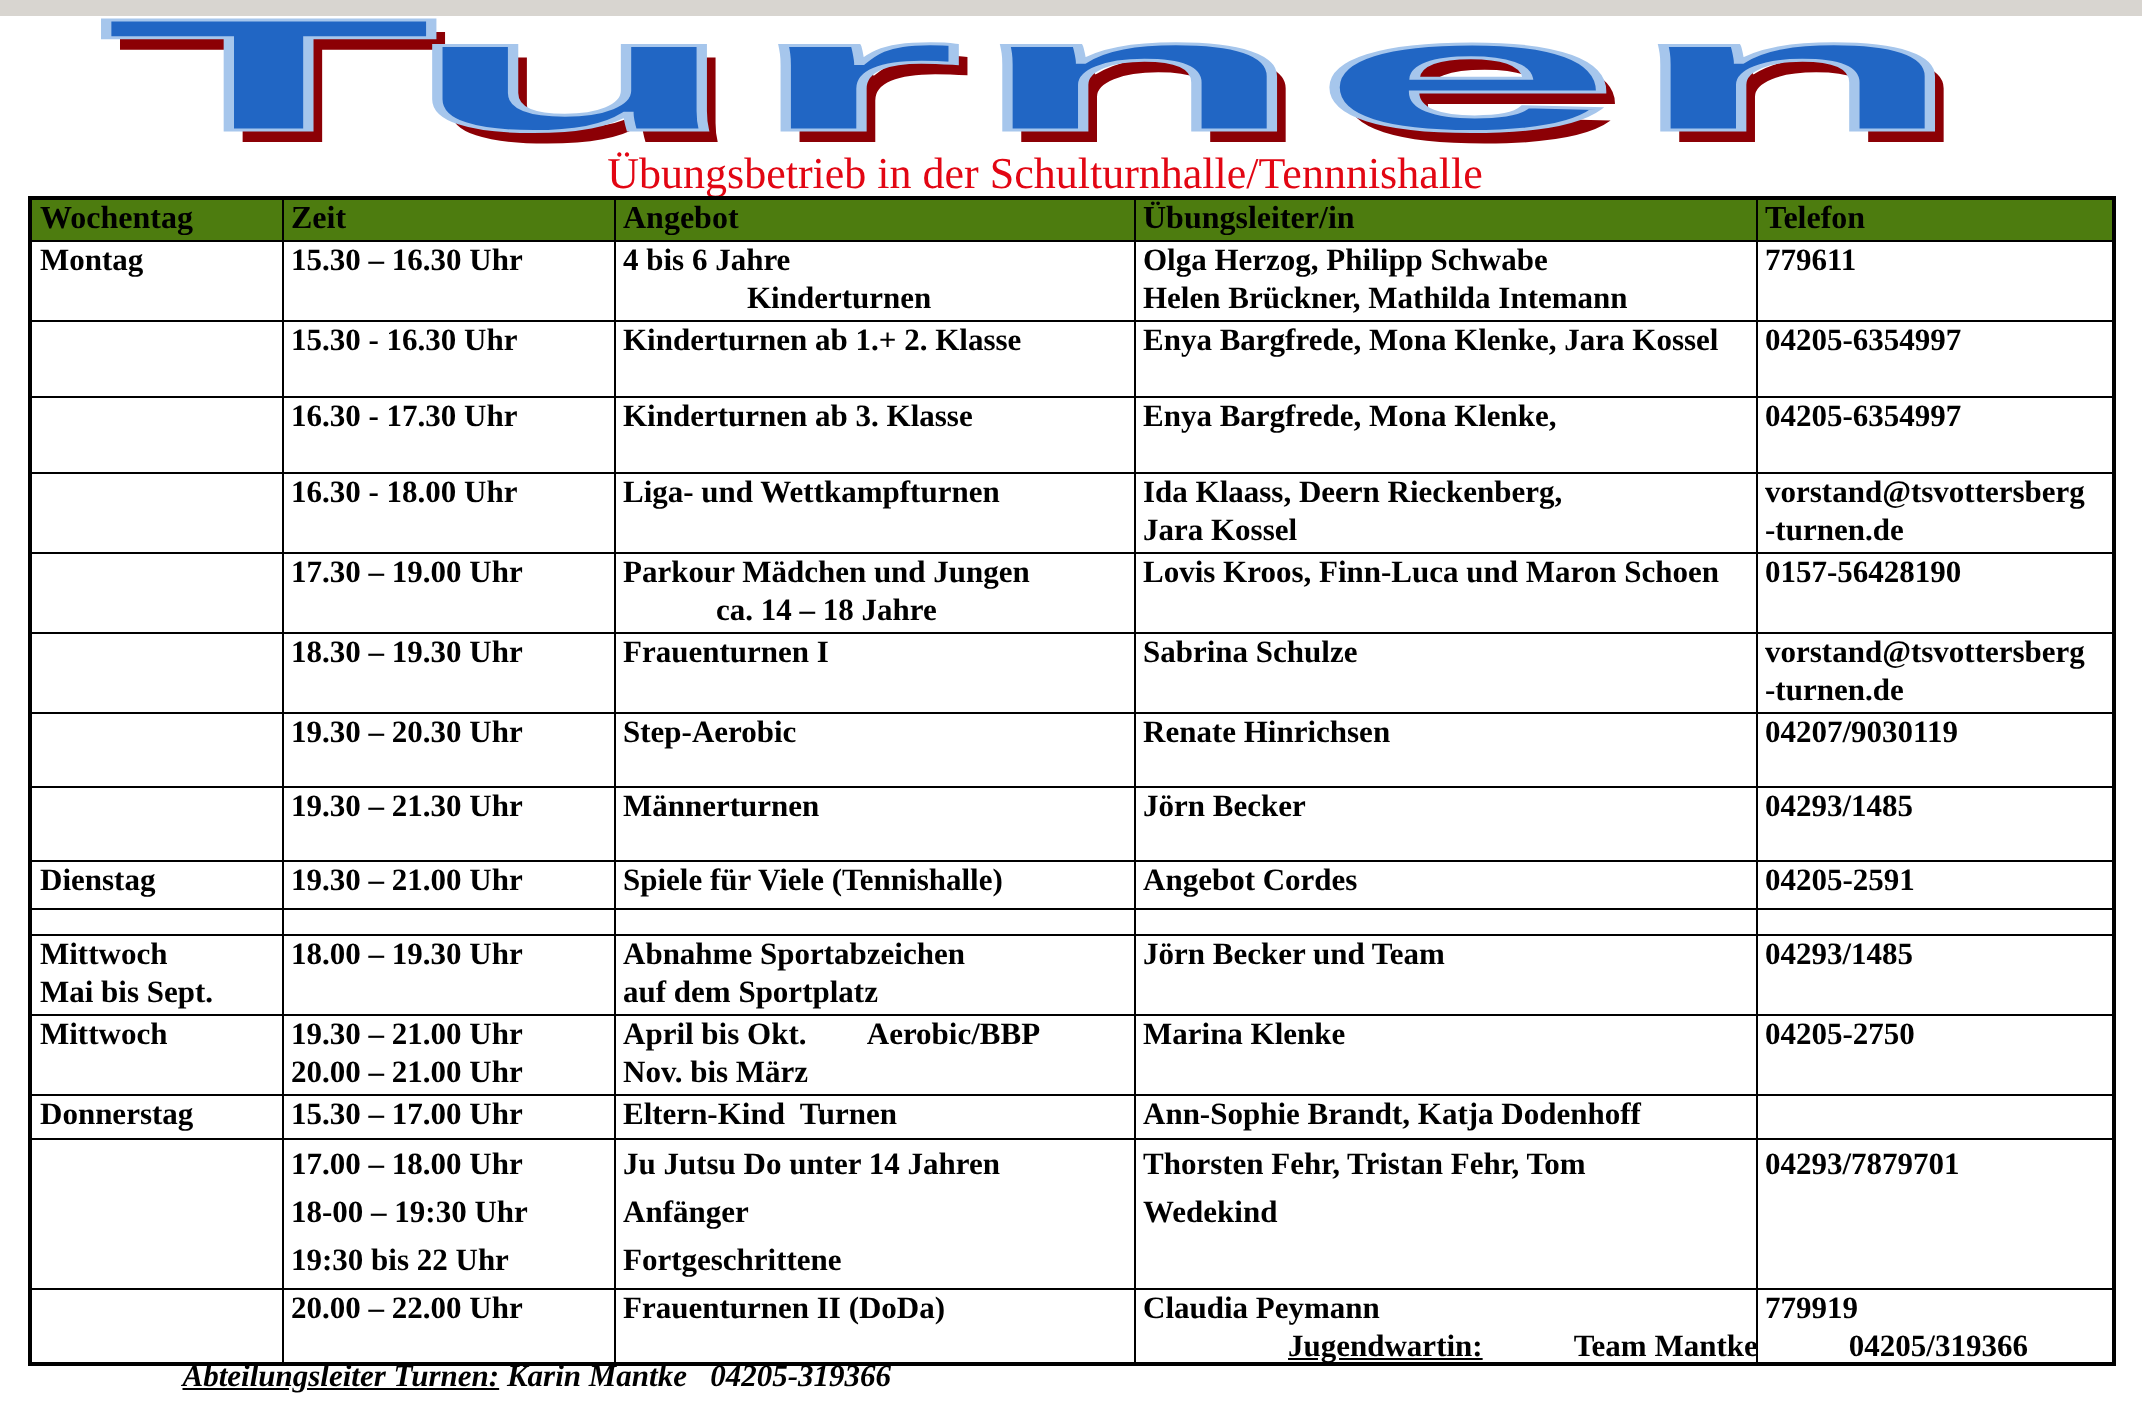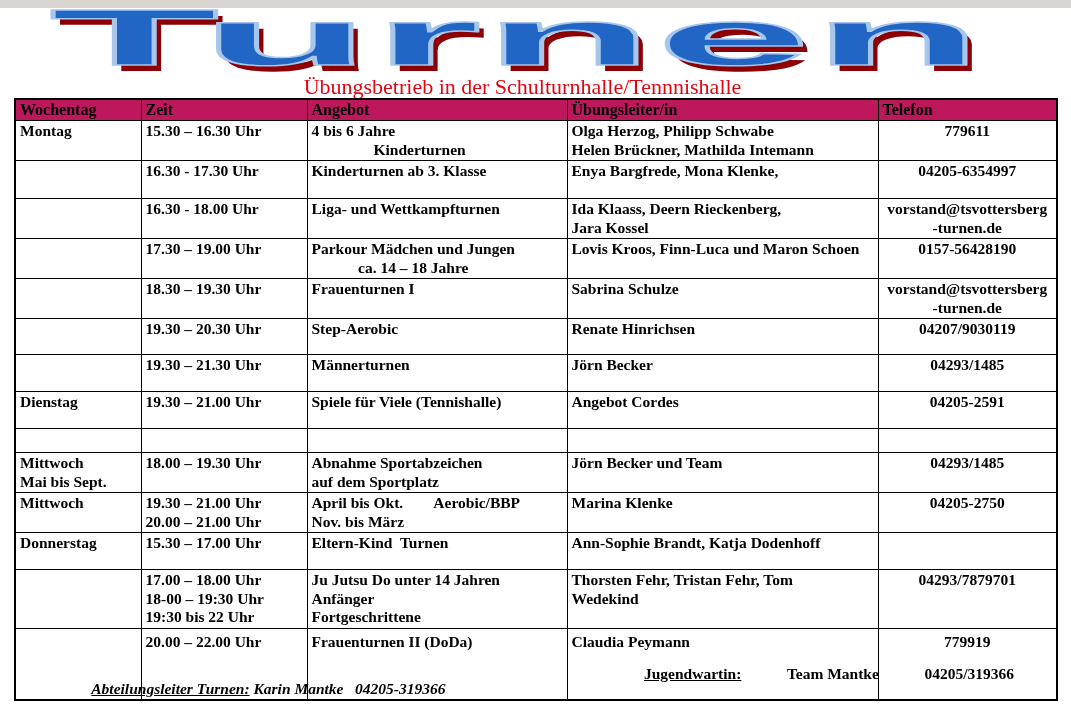--- a/index.html
+++ b/index.html
@@ -50,31 +50,31 @@
     border: 2px solid #000;
   }
   .schedule th, .schedule td {
     border: 1px solid #000;
     padding: 1px 4px;
     vertical-align: top;
     font-weight: bold;
     overflow: hidden;
   }
   .schedule th {
-    background: #be185d;
+    background: #4d7c0f;
     font-size: 16px;
     height: 21px;
     text-align: left;
   }
   .schedule td {
     font-size: 15.5px;
     line-height: 18.5px;
     white-space: pre-wrap;
   }
-  .schedule td:last-child { text-align: center; }
+  .schedule td:last-child { }
   tbody tr:nth-child(1)  { height: 40px; }
   tbody tr:nth-child(2)  { height: 38px; }
   tbody tr:nth-child(3)  { height: 38px; }
   tbody tr:nth-child(4)  { height: 38px; }
   tbody tr:nth-child(5)  { height: 38px; }
   tbody tr:nth-child(6)  { height: 36px; margin-top: 32px; }
   tbody tr:nth-child(7)  { height: 37px; }
   tbody tr:nth-child(8)  { height: 37px; }
   tbody tr:nth-child(9)  { height: 24px; }
   tbody tr:nth-child(10) { height: 13px; }
@@ -129,20 +129,27 @@
     <td>Montag</td>
     <td>15.30 – 16.30 Uhr</td>
     <td>4 bis 6 Jahre
                 Kinderturnen</td>
     <td>Olga Herzog, Philipp Schwabe
 Helen Brückner, Mathilda Intemann</td>
     <td>779611</td>
   </tr>
       <tr>
     <td></td>
+    <td>15.30 - 16.30 Uhr</td>
+    <td>Kinderturnen ab 1.+ 2. Klasse</td>
+    <td>Enya Bargfrede, Mona Klenke, Jara Kossel</td>
+    <td>04205-6354997</td>
+  </tr>
+      <tr>
+    <td></td>
     <td>16.30 - 17.30 Uhr</td>
     <td>Kinderturnen ab 3. Klasse</td>
     <td>Enya Bargfrede, Mona Klenke,</td>
     <td>04205-6354997</td>
   </tr>
       <tr>
     <td></td>
     <td>16.30 - 18.00 Uhr</td>
     <td>Liga- und Wettkampfturnen</td>
     <td>Ida Klaass, Deern Rieckenberg,

